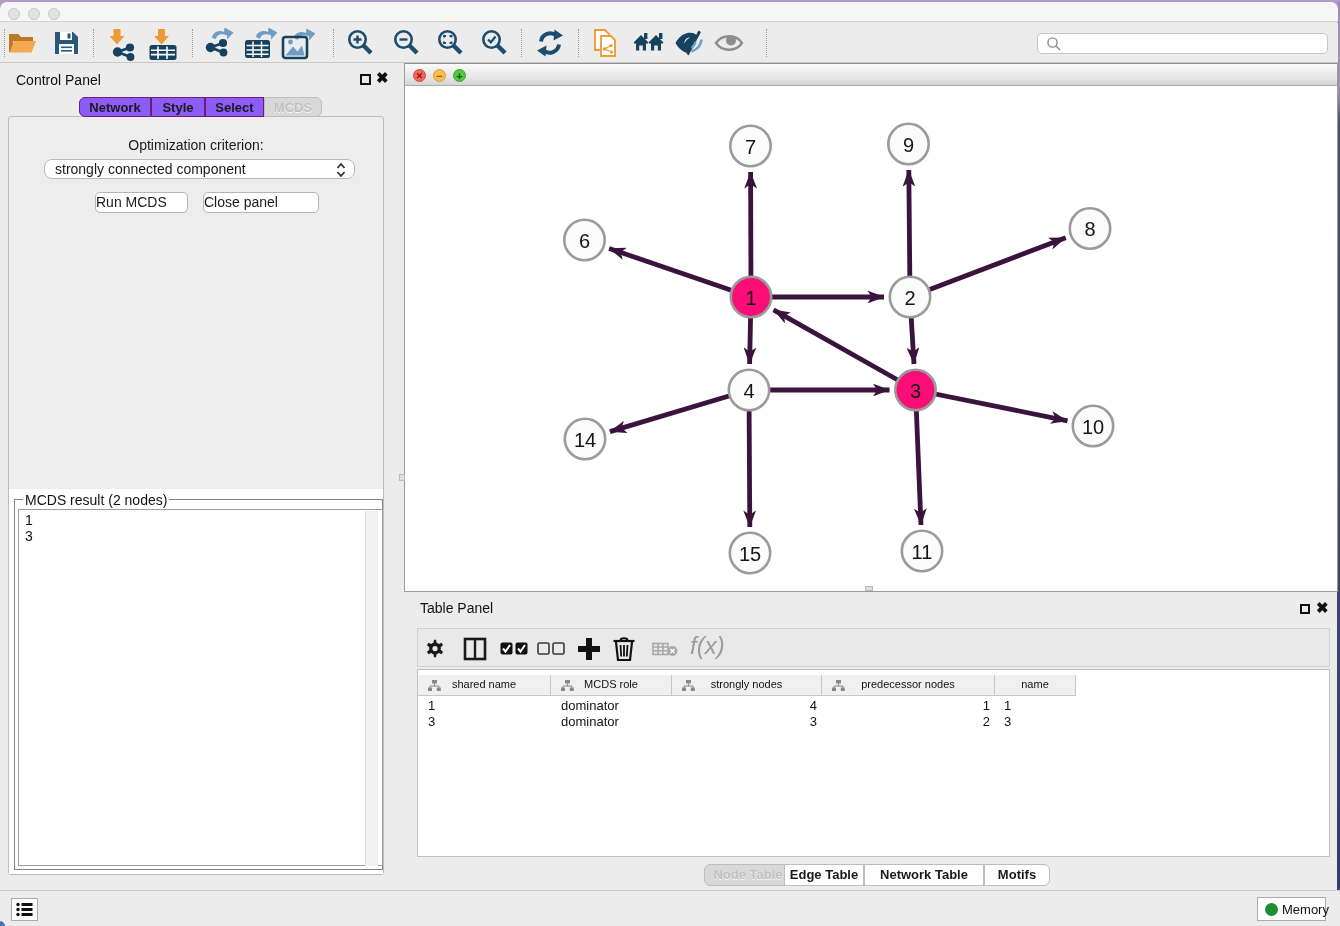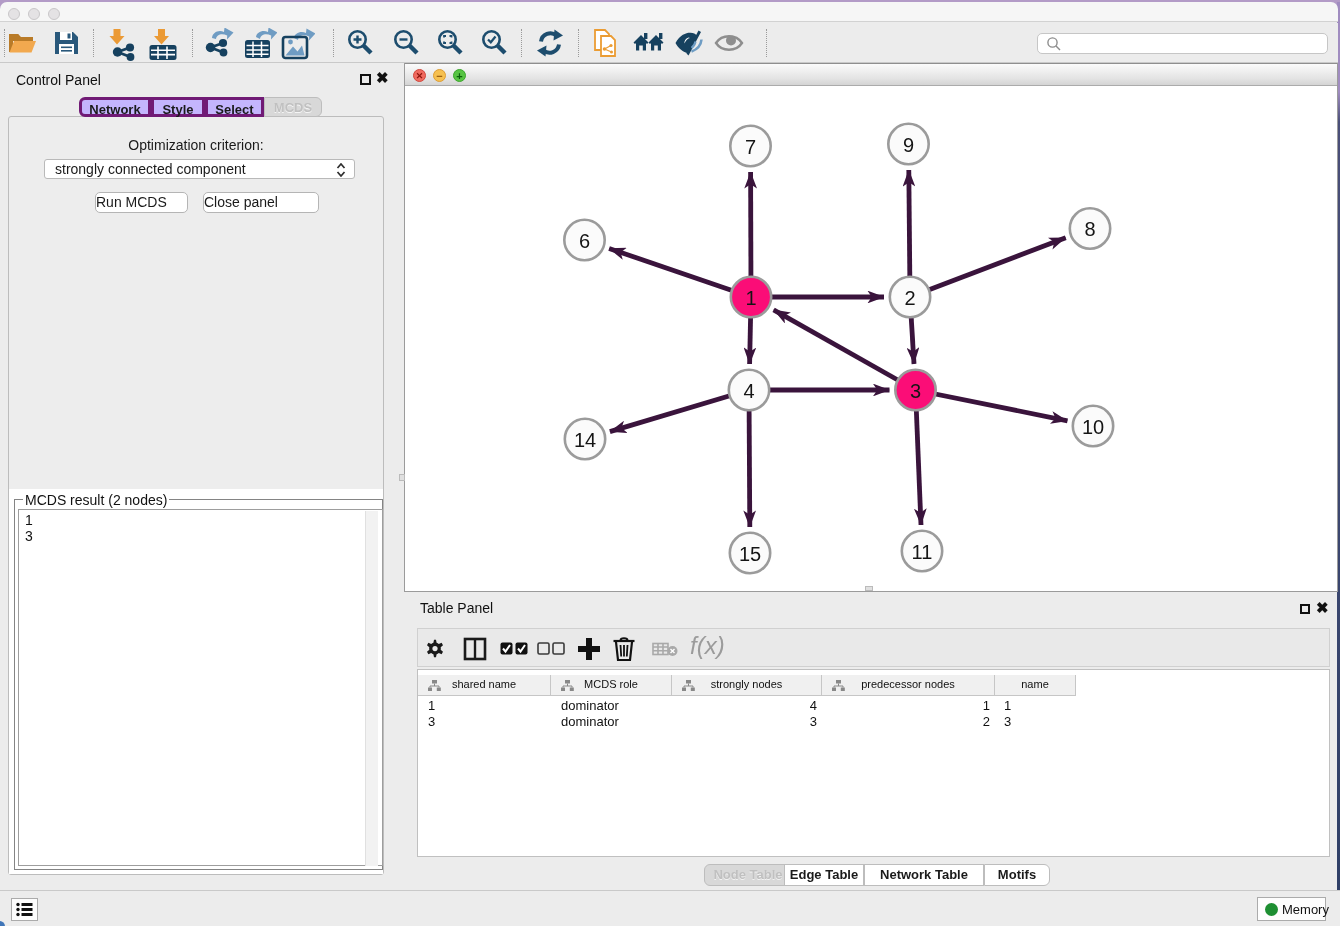--- a/index.html
+++ b/index.html
@@ -12,24 +12,24 @@
 #toolbar{left:0;top:23px;width:1338px;height:40px;background:#ececec;border-bottom:1px solid #c9c9c9}
 .sep{position:absolute;top:6px;height:28px;width:0;border-left:1px dotted #9a9a9a}
 .ticon{position:absolute;top:5px}
 #searchbox{position:absolute;left:1037px;top:10px;width:291px;height:21px;background:#fff;border:1px solid #c6c6c6;border-radius:5px}
 
 #cpHead{left:0;top:63px;width:392px;height:34px}
 #cpTitle{position:absolute;left:16px;top:9px;font-size:14px;color:#111}
 #cpFloat{position:absolute;left:360px;top:11px;width:11px;height:11px;border:2px solid #111}
 #cpClose{position:absolute;left:376px;top:6px;font-size:15px;font-weight:bold;color:#111}
 #cpPanel{left:8px;top:116px;width:376px;height:759px;background:#ededed;border:1px solid #bcbcbc;border-radius:3px}
-.tab{position:absolute;top:97px;height:20px;background:#c4b5fd;border:3px solid #701a75;font-size:13px;font-weight:bold;color:#1a1a1a;text-align:center;line-height:19px}
+.tab{position:absolute;top:97px;height:20px;background:#8b5cf6;border:1px solid #701a75;font-size:13px;font-weight:bold;color:#1a1a1a;text-align:center;line-height:19px}
 .tabsel{background:#d8d8d8;color:#c0c0c0;text-shadow:0 1px 0 #f5f5f5;border:1px solid #bdbdbd}
 #optlabel{left:8px;top:137px;width:376px;text-align:center;font-size:14px;color:#1a1a1a}
-#dropdown{left:44px;top:159px;width:311px;height:20px;background:#fff;border:1px solid #b9b9b9;border-radius:3px;font-size:14px;color:#1a1a1a;line-height:18px;padding-left:10px}
+#dropdown{left:44px;top:159px;width:311px;height:20px;background:#fff;border:1px solid #b9b9b9;border-radius:8px;font-size:14px;color:#1a1a1a;line-height:18px;padding-left:10px}
 .btn{position:absolute;height:21px;background:#fff;border:1px solid #b5b5b5;border-radius:5px;font-size:14px;color:#1a1a1a;line-height:19px}
 #whitezone{left:9px;top:489px;width:374px;height:385px;background:#fff}
 #fieldset{left:14px;top:499px;width:369px;height:371px;border:1px solid #848484}
 #legend{position:absolute;left:8px;top:-8px;background:#fff;font-size:14px;color:#111;padding:0 2px}
 #resArea{position:absolute;left:3px;top:9px;width:365px;height:357px;border:1px solid #9d9d9d;background:#fff}
 #resScroll{position:absolute;right:4px;top:1px;width:13px;height:355px;background:#f2f2f2;border-left:1px solid #e0e0e0}
 
 #netwin{left:404px;top:63px;width:934px;height:529px;background:#fff;border:1px solid #9b9b9b;border-top:none}
 #nettitle{position:absolute;left:0;top:0;width:932px;height:23px;background:linear-gradient(#fbfbfb,#e3e3e3 70%,#d4d4d4);border-bottom:1px solid #ababab;border-top:1px solid #8f8f8f}
 .mtl{position:absolute;top:5px;width:13px;height:13px;border-radius:50%;font-size:11px;font-weight:bold;text-align:center;line-height:13px}

